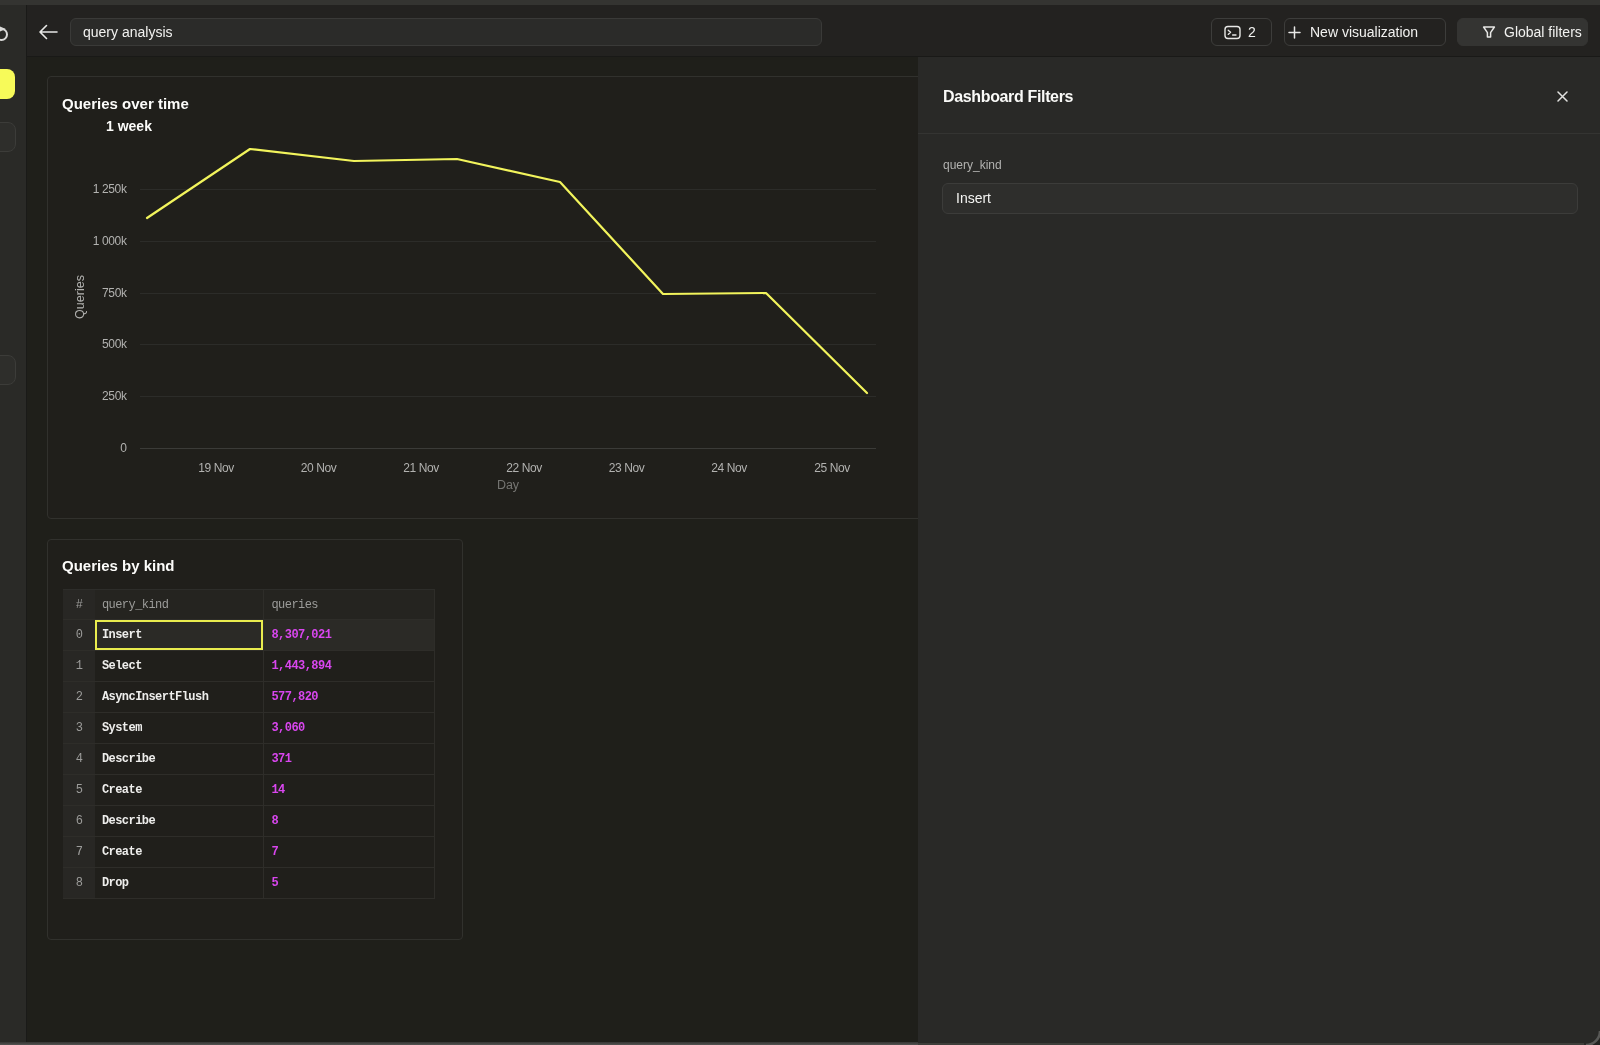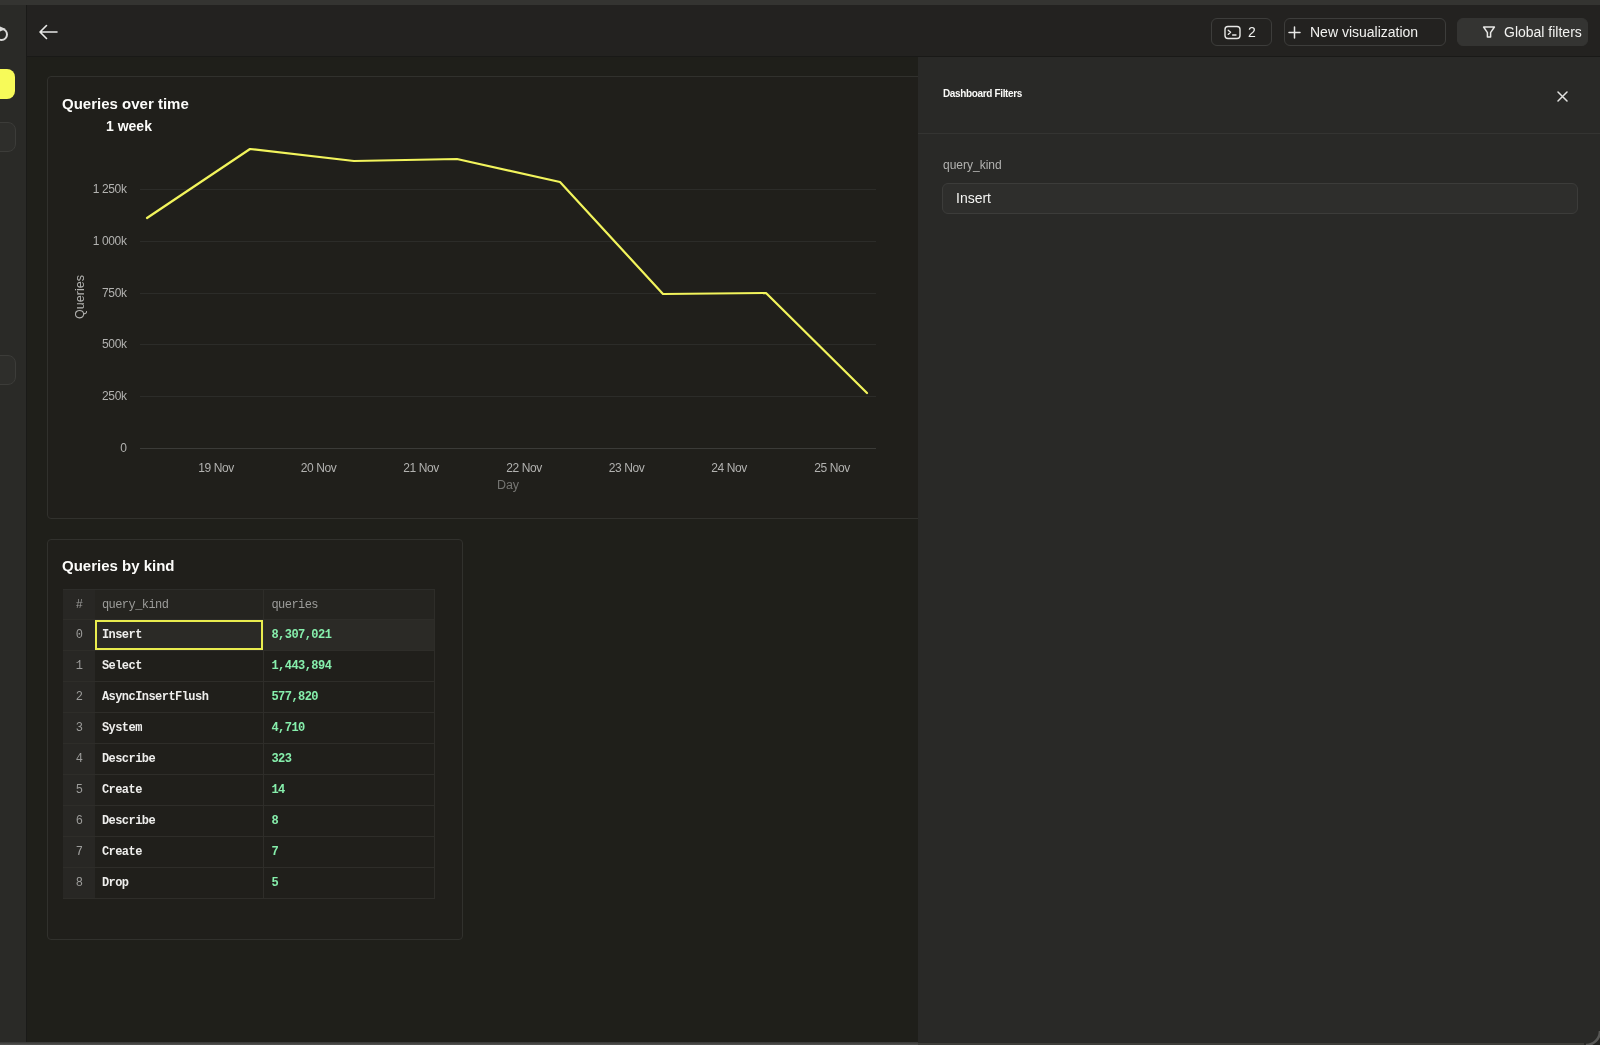--- a/index.html
+++ b/index.html
@@ -30,26 +30,26 @@
     border-radius:4px; }
   #chartcard { left:20px; top:19px; width:1011px; height:443px; }
   #tablecard { left:20px; top:482px; width:416px; height:401px; }
   .cardtitle { position:absolute; color:#fcfcfa; font-size:15px; font-weight:bold; }
 
   
   #qtable { position:absolute; left:15px; top:49px; width:372px; border-right:1px solid #2e2d29; font-family:"Liberation Mono", monospace; font-size:12px; letter-spacing:-0.55px; }
   .trow { position:relative; height:31px; border-bottom:1px solid #2e2d29; display:flex; }
   .c-idx { width:32px; background:#282724; color:#9c9c9a; text-align:center; line-height:31px; }
   .c-kind { width:170px; color:#eeeeec; font-weight:bold; line-height:31px; padding-left:7px; border-right:1px solid #2e2d29; }
-  .c-val { width:170px; color:#86efac; font-weight:bold; line-height:31px; padding-left:7px; }
+  .c-val { width:170px; color:#d946ef; font-weight:bold; line-height:31px; padding-left:7px; }
   .thead .c-kind, .thead .c-val { color:#9c9c9a; font-weight:normal; background:#252420; }
   .thead .c-idx { color:#9c9c9a; }
 
   #panel { left:918px; top:57px; width:682px; height:988px; background:#292927; }
-  #paneltitle { left:25px; top:31px; color:#fafaf8; font-size:10px; font-weight:bold; letter-spacing:-0.35px; }
+  #paneltitle { left:25px; top:31px; color:#fafaf8; font-size:16px; font-weight:bold; letter-spacing:-0.35px; }
   #paneldiv { left:0; top:76px; width:682px; height:1px; background:#343432; }
   #qklabel { left:25px; top:101px; color:#b2b2b0; font-size:12px; }
   #panelinput { left:24px; top:126px; width:636px; height:31px; background:#2e2e2c;
     border:1px solid #3c3c3a; border-radius:6px; color:#f4f4f2; font-size:14px;
     line-height:29px; padding-left:13px; }
 
   #bottombar { left:0; top:1042px; width:918px; height:3px;
     background:linear-gradient(#353533,#545452); }
   #bottombar2 { left:918px; top:1043px; width:668px; height:2px; background:#3e3e3a; }
 </style>
@@ -65,20 +65,21 @@
     </svg>
     <div class="sideitem" style="left:-14px; top:64px; width:29px; height:30px; background:#f7fa59;"></div>
     <div class="sideitem" style="left:-14px; top:117px; width:30px; height:30px; background:#2e2e2b; border:1px solid #3c3c39;"></div>
     <div class="sideitem" style="left:-14px; top:350px; width:30px; height:30px; background:#2e2e2b; border:1px solid #3c3c39;"></div>
   </div>
 
   <div id="topbar" class="abs">
     <svg id="backarrow" class="abs" viewBox="0 0 24 24">
       <path d="M10.5 5.5 L4 12 L10.5 18.5 M4.6 12 L21 12" fill="none" stroke="#e8e8e6" stroke-width="1.6" stroke-linecap="round" stroke-linejoin="round"></path>
     </svg>
+    <div id="nameinput" class="abs">query analysis</div>
 
     <div class="tbtn" style="left:1184px; width:61px; padding-left:12px;">
       <svg width="17" height="15" viewBox="0 0 17 15" style="margin-right:7px">
         <rect x="1" y="1.5" width="15" height="12" rx="3" fill="none" stroke="#e8e8e6" stroke-width="1.4"></rect>
         <path d="M4.2 5.2 L6.6 7.3 L4.2 9.4" fill="none" stroke="#e8e8e6" stroke-width="1.3" stroke-linecap="round" stroke-linejoin="round"></path>
         <path d="M8.6 10 L12 10" stroke="#e8e8e6" stroke-width="1.3" stroke-linecap="round"></path>
       </svg>
         <span>2</span>
     </div>
 
@@ -152,26 +153,26 @@
             <div class="c-val">1,443,894</div>
           </div>
         <div class="trow">
             <div class="c-idx">2</div>
             <div class="c-kind">AsyncInsertFlush</div>
             <div class="c-val">577,820</div>
           </div>
         <div class="trow">
             <div class="c-idx">3</div>
             <div class="c-kind">System</div>
-            <div class="c-val">4,710</div>
+            <div class="c-val">3,060</div>
           </div>
         <div class="trow">
             <div class="c-idx">4</div>
             <div class="c-kind">Describe</div>
-            <div class="c-val">323</div>
+            <div class="c-val">371</div>
           </div>
         <div class="trow">
             <div class="c-idx">5</div>
             <div class="c-kind">Create</div>
             <div class="c-val">14</div>
           </div>
         <div class="trow">
             <div class="c-idx">6</div>
             <div class="c-kind">Describe</div>
             <div class="c-val">8</div>

